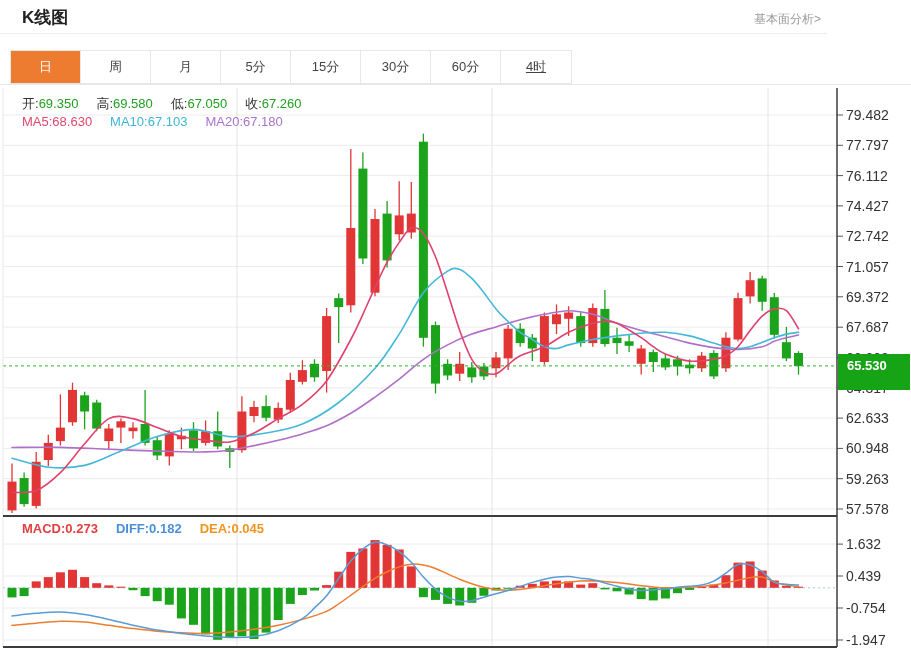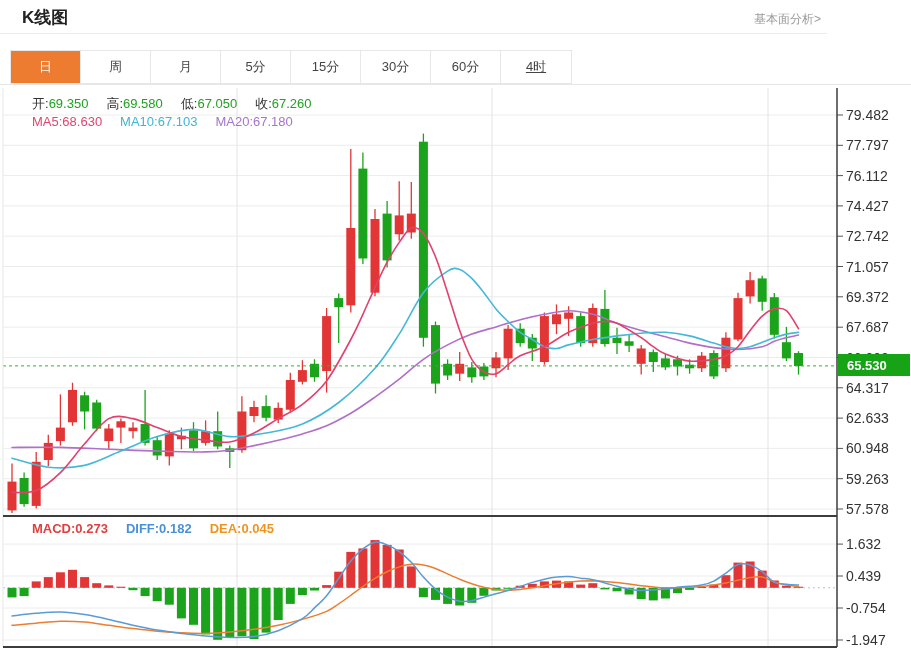--- a/index.html
+++ b/index.html
@@ -11,28 +11,28 @@
   .fund-link{position:absolute;right:6px;top:11px;font-size:12px;color:#9a9a9a;text-decoration:none;cursor:pointer;text-align:center;}
   .tabbar{position:absolute;top:50px;left:10px;height:34px;display:flex;z-index:6;background:#fff;
           border:1px solid #e7e7e7;box-sizing:border-box;}
   .tab{width:70px;height:32px;line-height:32px;text-align:center;font-size:13px;color:#444;
        border-right:1px solid #e7e7e7;box-sizing:border-box;cursor:pointer;background:#fff;}
   .tab:last-child{border-right:none;text-decoration:underline;}
   .tab.active{background:#ed7c30;color:#fff;}
   .tab-underline{position:absolute;top:84px;left:0;width:911px;height:1px;background:#e7e7e7;z-index:5;}
   #chart{position:absolute;top:0;left:0;z-index:1;}
   svg text{font-family:"Liberation Sans",sans-serif;font-size:14px;fill:#333;}
-  .readout{position:absolute;left:32px;z-index:4;font-size:13px;white-space:nowrap;}
+  .readout{position:absolute;left:22px;z-index:4;font-size:13px;white-space:nowrap;}
   .readout .lb{color:#333;}
   .readout .grp{margin-right:18px;}
   #ohlcRow{top:95px;}
   #ohlcRow .val{color:#21a121;}
   #maRow{top:114px;}
   #macdRow{top:521px;font-weight:bold;}
-  .price-badge{position:absolute;left:838px;top:354px;width:72px;height:22px;line-height:24px;
+  .price-badge{position:absolute;left:838px;top:354px;width:72px;height:36px;line-height:24px;
                background:#16a316;color:#fff;font-size:13px;font-weight:bold;
                padding-left:9px;box-sizing:border-box;z-index:7;}
 </style>
 </head>
 <body>
 
 <div class="page">
   <div class="header">
     <h1 class="page-title">K线图</h1>
     <a class="fund-link">基本面分析&gt;</a>

